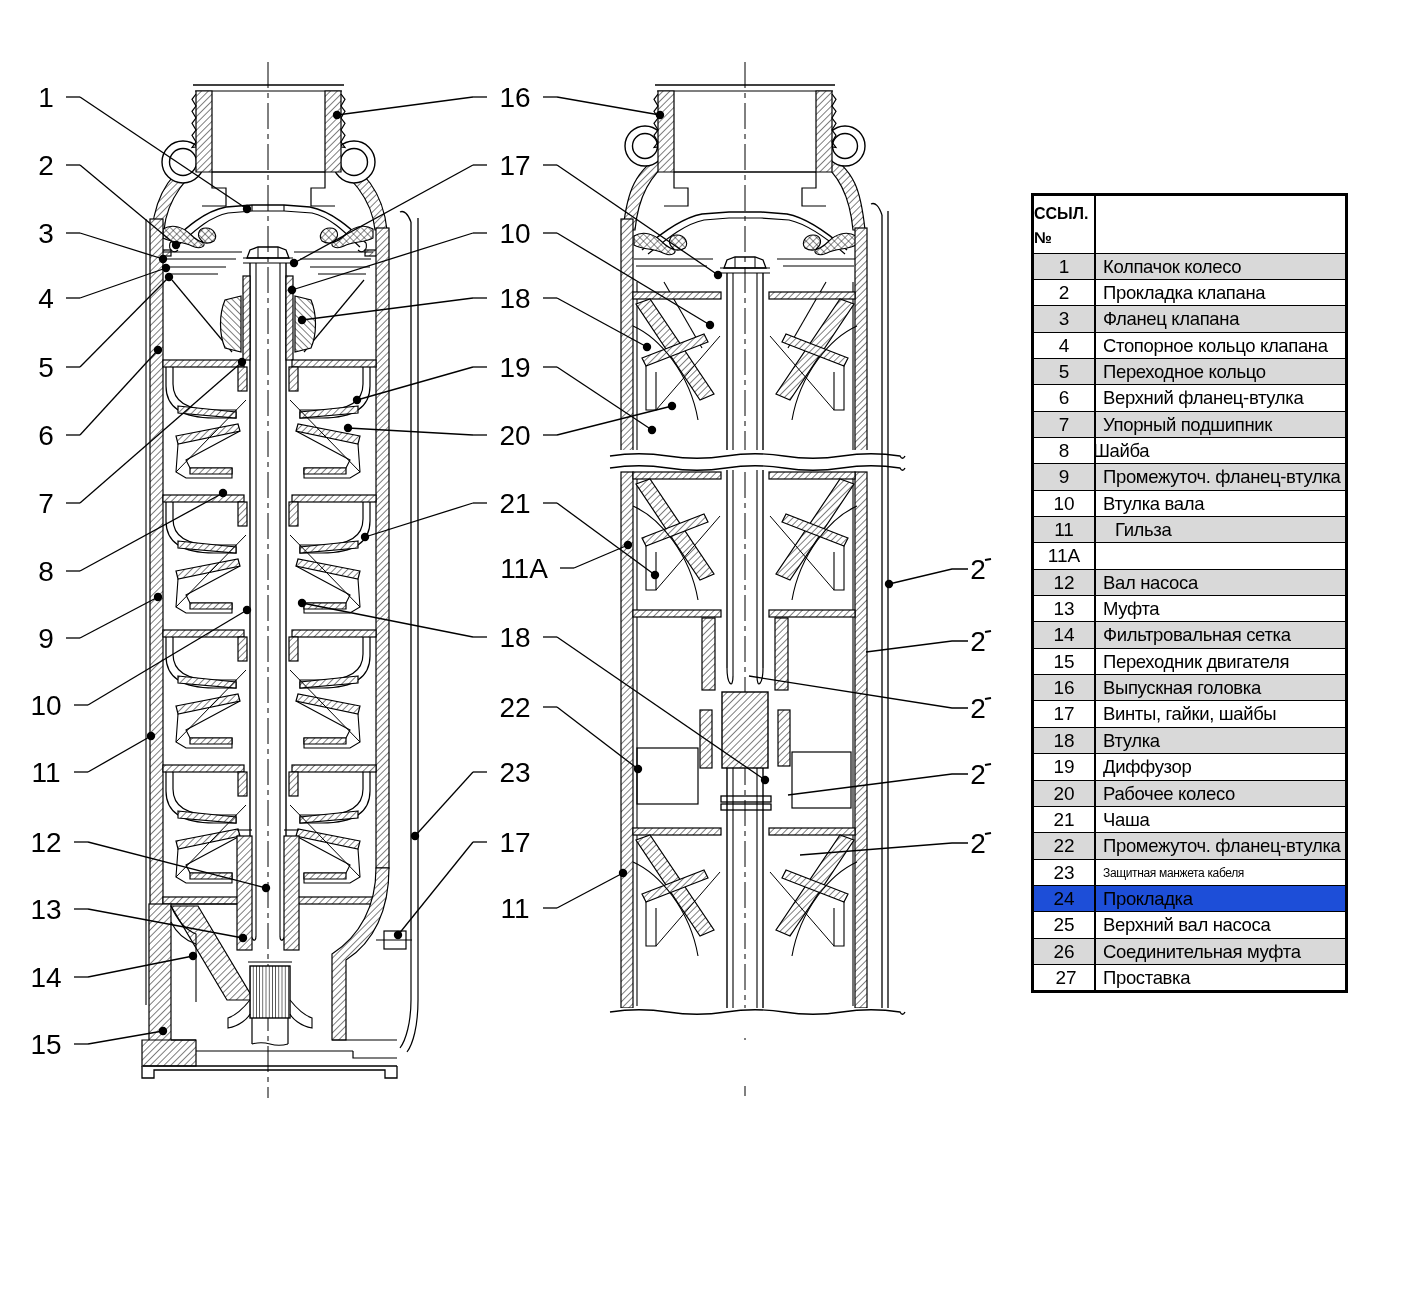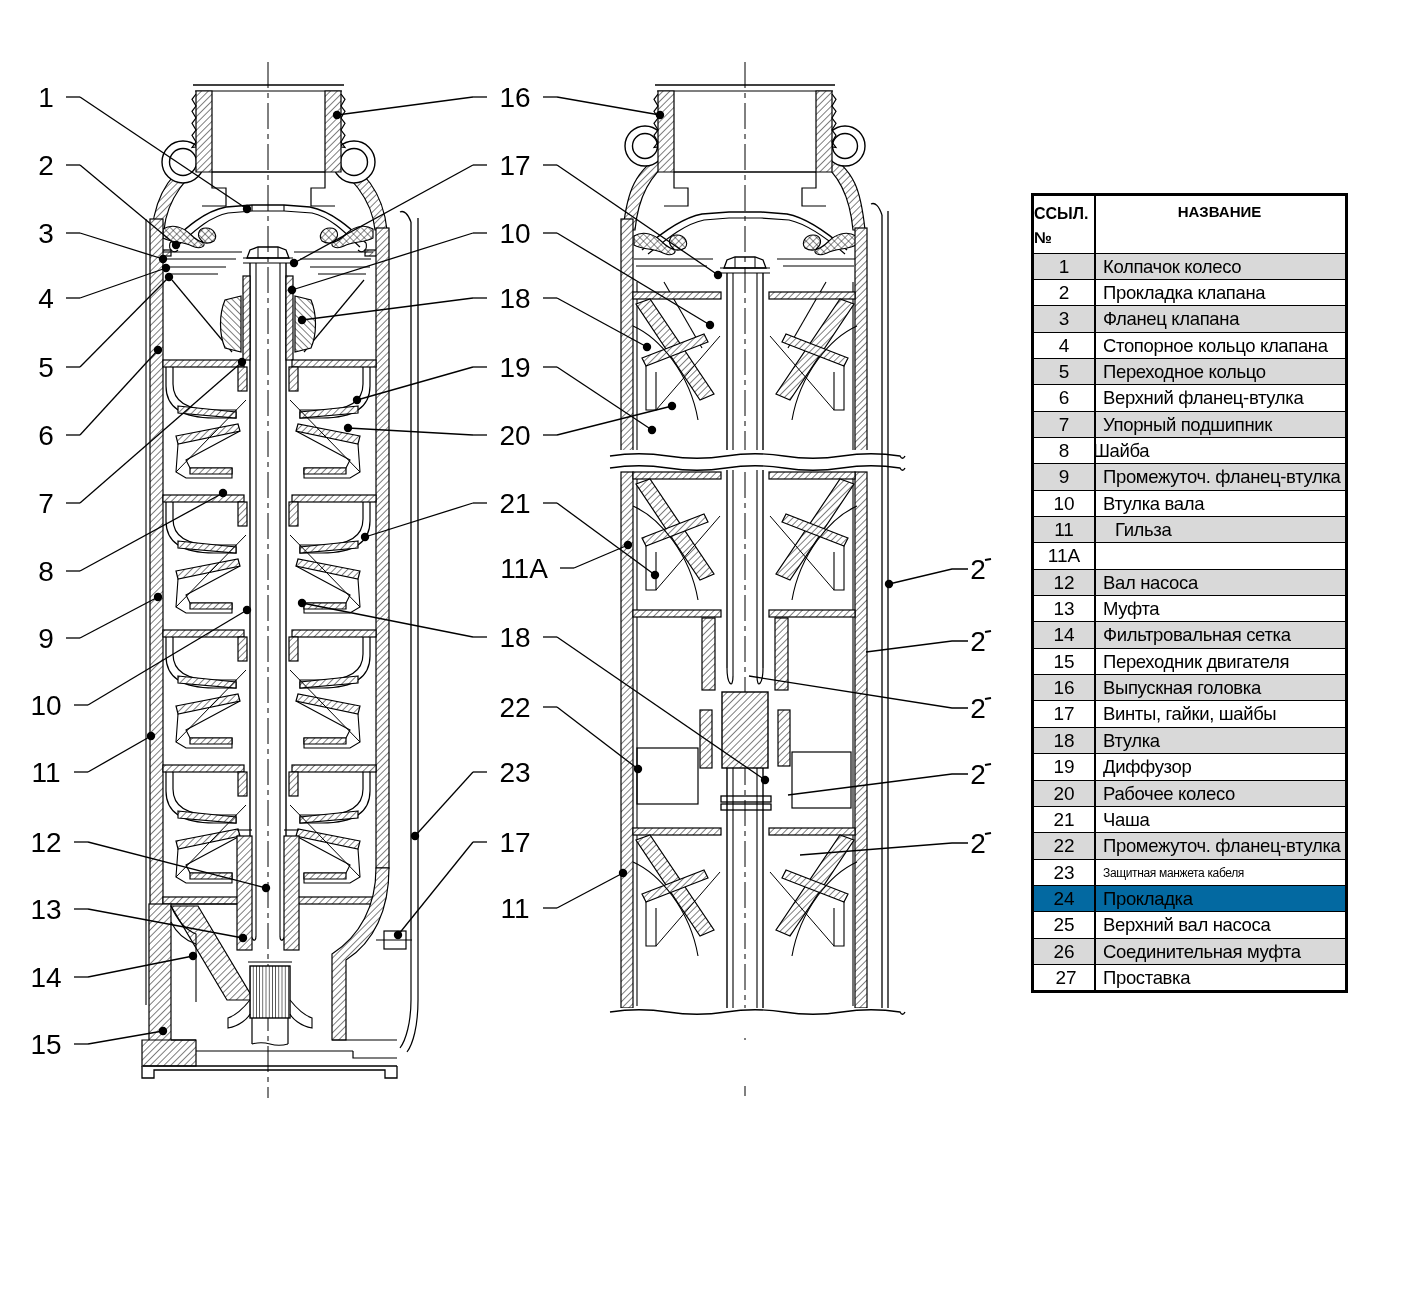--- a/index.html
+++ b/index.html
@@ -558,21 +558,20 @@
 
 <text x="978" y="853" font-size="28" font-family="Liberation Sans, sans-serif" fill="#000" text-anchor="middle">2</text>
 <line x1="985" y1="834" x2="991" y2="833" stroke="#000" stroke-width="2.2"></line>
 <path d="M968,843 L952,843 L800,855" fill="none" stroke="#000" stroke-width="1.3"></path>
 </svg>
 </div>
 
 <div style="position:absolute;left:1031px;top:193px;width:311px;height:794.3px;border:3px solid #000;background:#fff;font-family:'Liberation Sans',sans-serif;">
 
 <div style="position:absolute;left:0;top:0;width:60px;height:56.5px;font-weight:bold;font-size:16px;line-height:1.5;padding-top:6px;box-sizing:border-box;">ССЫЛ.<br>№</div>
-<div style="position:absolute;left:60px;top:0;width:251px;height:56.5px;text-align:center;font-weight:bold;font-size:15px;padding-top:7px;box-sizing:border-box;">НАЗВАНИЕ</div>
 <div style="position:absolute;left:60px;top:0;width:1.6px;height:100%;background:#000;"></div>
 
 <div style="position:absolute;left:0;top:56.50px;width:100%;height:26.35px;background:#d9d9d9;border-top:1.4px solid #000;box-sizing:border-box;">
         <div style="position:absolute;left:0;top:0;width:60px;height:100%;text-align:center;font-size:19px;line-height:26px;">1</div>
         <div style="position:absolute;left:69px;top:0;right:0;height:100%;font-size:18.5px;letter-spacing:-0.35px;line-height:26px;white-space:nowrap;overflow:hidden;">Колпачок колесо</div>
       </div>
 
 <div style="position:absolute;left:0;top:82.85px;width:100%;height:26.35px;background:#ffffff;border-top:1.4px solid #000;box-sizing:border-box;">
         <div style="position:absolute;left:0;top:0;width:60px;height:100%;text-align:center;font-size:19px;line-height:26px;">2</div>
         <div style="position:absolute;left:69px;top:0;right:0;height:100%;font-size:18.5px;letter-spacing:-0.35px;line-height:26px;white-space:nowrap;overflow:hidden;">Прокладка клапана</div>
@@ -681,21 +680,21 @@
 <div style="position:absolute;left:0;top:636.20px;width:100%;height:26.35px;background:#d9d9d9;border-top:1.4px solid #000;box-sizing:border-box;">
         <div style="position:absolute;left:0;top:0;width:60px;height:100%;text-align:center;font-size:19px;line-height:26px;">22</div>
         <div style="position:absolute;left:69px;top:0;right:0;height:100%;font-size:18.5px;letter-spacing:-0.35px;line-height:26px;white-space:nowrap;overflow:hidden;">Промежуточ. фланец-втулка</div>
       </div>
 
 <div style="position:absolute;left:0;top:662.55px;width:100%;height:26.35px;background:#ffffff;border-top:1.4px solid #000;box-sizing:border-box;">
         <div style="position:absolute;left:0;top:0;width:60px;height:100%;text-align:center;font-size:19px;line-height:26px;">23</div>
         <div style="position:absolute;left:69px;top:0;right:0;height:100%;font-size:12px;letter-spacing:-0.35px;line-height:26px;white-space:nowrap;overflow:hidden;">Защитная манжета кабеля</div>
       </div>
 
-<div style="position:absolute;left:0;top:688.90px;width:100%;height:26px;background:#0369a1;border-top:1.4px solid #000;box-sizing:border-box;">
+<div style="position:absolute;left:0;top:688.90px;width:100%;height:26px;background:#1d4ed8;border-top:1.4px solid #000;box-sizing:border-box;">
         <div style="position:absolute;left:0;top:0;width:60px;height:100%;text-align:center;font-size:19px;line-height:26px;">24</div>
         <div style="position:absolute;left:69px;top:0;right:0;height:100%;font-size:18.5px;letter-spacing:-0.35px;line-height:26px;white-space:nowrap;overflow:hidden;">Прокладка</div>
       </div>
 
 <div style="position:absolute;left:0;top:715.25px;width:100%;height:26.35px;background:#ffffff;border-top:1.4px solid #000;box-sizing:border-box;">
         <div style="position:absolute;left:0;top:0;width:60px;height:100%;text-align:center;font-size:19px;line-height:26px;">25</div>
         <div style="position:absolute;left:69px;top:0;right:0;height:100%;font-size:18.5px;letter-spacing:-0.35px;line-height:26px;white-space:nowrap;overflow:hidden;">Верхний вал насоса</div>
       </div>
 
 <div style="position:absolute;left:0;top:741.60px;width:100%;height:26.35px;background:#d9d9d9;border-top:1.4px solid #000;box-sizing:border-box;">

